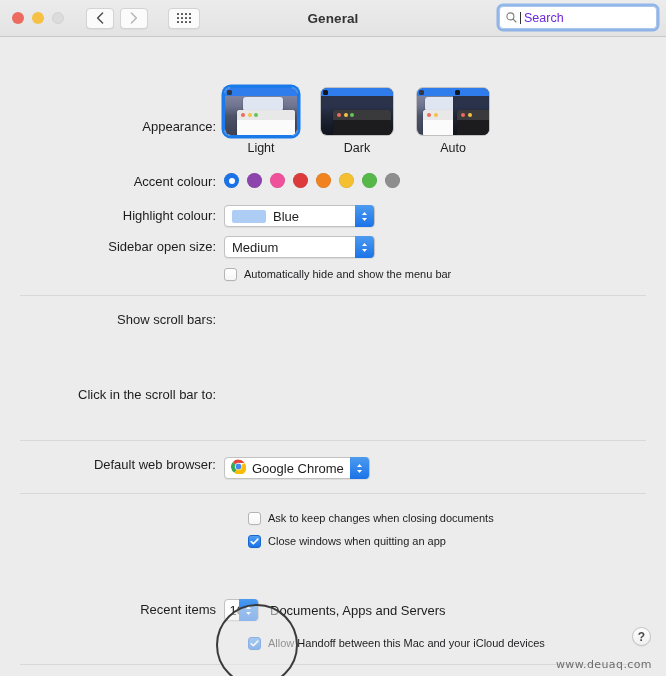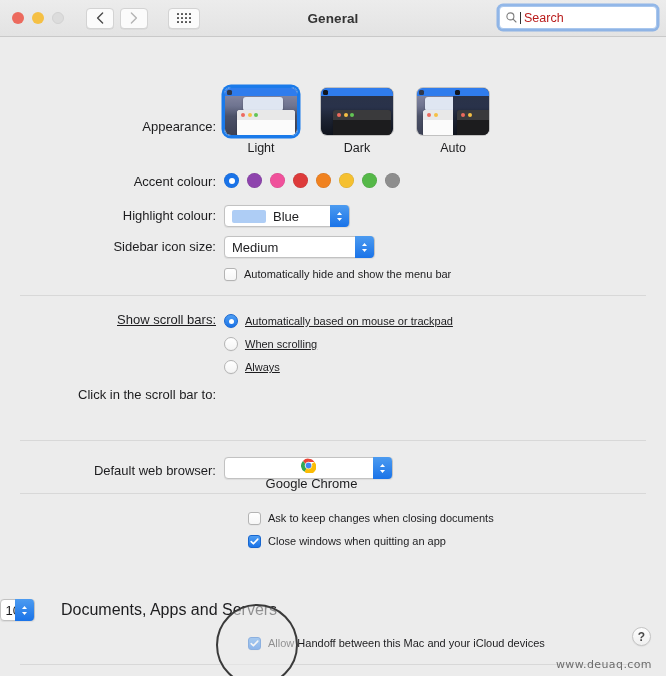--- a/index.html
+++ b/index.html
@@ -107,21 +107,21 @@
     gap: 3px;
   }
   .search-icon svg { display:block; }
   .caret {
     width: 1px; height: 12px;
     background: #333;
     display: block;
   }
   #search-placeholder {
     font-size: 12.5px;
-    color: #b91c1c;
+    color: #6d28d9;
   }
 
   
   #content {
     position: relative;
     height: 639px;
     background: #ececec;
   }
 
   .row {
@@ -214,21 +214,21 @@
     display:flex; align-items:center; justify-content:center;
   }
   .chev { display:block; }
   .colorchip {
     width: 34px; height: 13px;
     border-radius: 2px;
     margin-right: 7px;
     display:block;
   }
   #highlight-row { top: 168px; left: 0; align-items:center; }
-  #highlight-popup { width: 126px; }
+  #highlight-popup { width: 151px; }
   #sidebar-row { top: 199px; left: 0; align-items:center; }
   #sidebar-popup { width: 151px; }
 
   
   .cbx {
     width: 13px; height: 13px;
     border-radius: 3px;
     border: 1px solid #b4b4b4;
     background: linear-gradient(to bottom,#fff,#f6f6f6);
     display: inline-flex;
@@ -257,43 +257,43 @@
   }
   .optline {
     display:flex; align-items:center; gap:7px;
     font-size:11px; line-height:18px;
     margin-bottom: 5px;
     white-space: nowrap;
   }
   .optlist { display:flex; flex-direction:column; }
 
   #menubar-row { top: 228px; left: 0; }
-  #scrollbars-row { top: 275px; left: 0; text-decoration: underline; }
+  #scrollbars-row { top: 275px; left: 0; }
   #clickbar-row { top: 350px; left: 0; align-items: flex-end; }
-  #browser-row { top: 420px; left: 0; align-items:flex-end; }
-  #browser-popup { width: 169px; padding-left: 6px; flex-direction: column; }
+  #browser-row { top: 420px; left: 0; align-items:flex-start; }
+  #browser-popup { width: 146px; padding-left: 6px; }
   .chrome-icon { margin-right: 6px; display:block; }
 
   #docs-group {
     position:absolute;
     top: 472px; left: 248px;
   }
   .subnote {
     font-size: 11.5px;
     color: #4a4a4a;
     line-height: 15px;
     margin-top: 4px;
     margin-left: 20px;
     max-width: 340px;
   }
 
   #recent-row { top: 562px; left: 0; align-items:center; }
   #recent-popup { width: 35px; padding-left: 0; justify-content:flex-end; }
   #recent-popup .val { padding-right: 14px; color:#1d1d1f; }
-  #recent-suffix { font-size:16px; margin-left:26px; white-space:nowrap; }
+  #recent-suffix { font-size:13px; margin-left:11px; white-space:nowrap; }
 
   #handoff-row { position:absolute; top: 597px; left: 248px; }
 
   
   #annotation-circle {
     position:absolute;
     left: 216px; top: 567px;
     width: 82px; height: 82px;
     border-radius: 50%;
     border: 2.2px solid #3a3a3a;
@@ -483,21 +483,21 @@
         <span class="stepper">
           <svg class="chev" width="9" height="13" viewBox="0 0 9 13">
               <path d="M4.5 2L7 5H2z" fill="#fff"></path>
               <path d="M4.5 11L2 8h5z" fill="#fff"></path>
             </svg>
         </span>
       </div>
     </div>
 
     <div class="row" id="sidebar-row">
-      <div class="rowlabel">Sidebar icon size:</div>
+      <div class="rowlabel">Sidebar open size:</div>
       <div class="popup" id="sidebar-popup">
         <span>Medium</span>
         <span class="stepper">
           <svg class="chev" width="9" height="13" viewBox="0 0 9 13">
               <path d="M4.5 2L7 5H2z" fill="#fff"></path>
               <path d="M4.5 11L2 8h5z" fill="#fff"></path>
             </svg>
         </span>
       </div>
     </div>
@@ -507,34 +507,20 @@
       <div class="optline" style="margin-bottom:0">
         <span class="cbx"></span>
         <span>Automatically hide and show the menu bar</span>
       </div>
     </div>
 
     <div class="hr" style="top:258px;"></div>
 
     <div class="row" id="scrollbars-row">
       <div class="rowlabel">Show scroll bars:</div>
-      <div class="optlist">
-        <div class="optline">
-          <span class="radio on"></span>
-          <span>Automatically based on mouse or trackpad</span>
-        </div>
-        <div class="optline">
-          <span class="radio"></span>
-          <span>When scrolling</span>
-        </div>
-        <div class="optline">
-          <span class="radio"></span>
-          <span>Always</span>
-        </div>
-      </div>
     </div>
 
     <div class="row" id="clickbar-row">
       <div class="rowlabel">Click in the scroll bar to:</div>
     </div>
 
     <div class="hr" style="top:403px;"></div>
 
     <div class="row" id="browser-row">
       <div class="rowlabel">Default web browser:</div>
@@ -570,20 +556,21 @@
         <span class="cbx on">
           <svg width="9" height="9" viewBox="0 0 9 9">
               <path d="M1.2 4.6l2.2 2.2L7.8 2.1" stroke="#fff" stroke-width="1.6" fill="none" stroke-linecap="round" stroke-linejoin="round"></path>
             </svg>
         </span>
         <span>Close windows when quitting an app</span>
       </div>
     </div>
 
     <div class="row" id="recent-row">
+      <div class="rowlabel">Recent items</div>
       <div class="popup" id="recent-popup">
         <span class="val">10</span>
         <span class="stepper">
           <svg class="chev" width="9" height="13" viewBox="0 0 9 13">
               <path d="M4.5 2L7 5H2z" fill="#fff"></path>
               <path d="M4.5 11L2 8h5z" fill="#fff"></path>
             </svg>
         </span>
       </div>
       <span id="recent-suffix">Documents, Apps and Servers</span>

